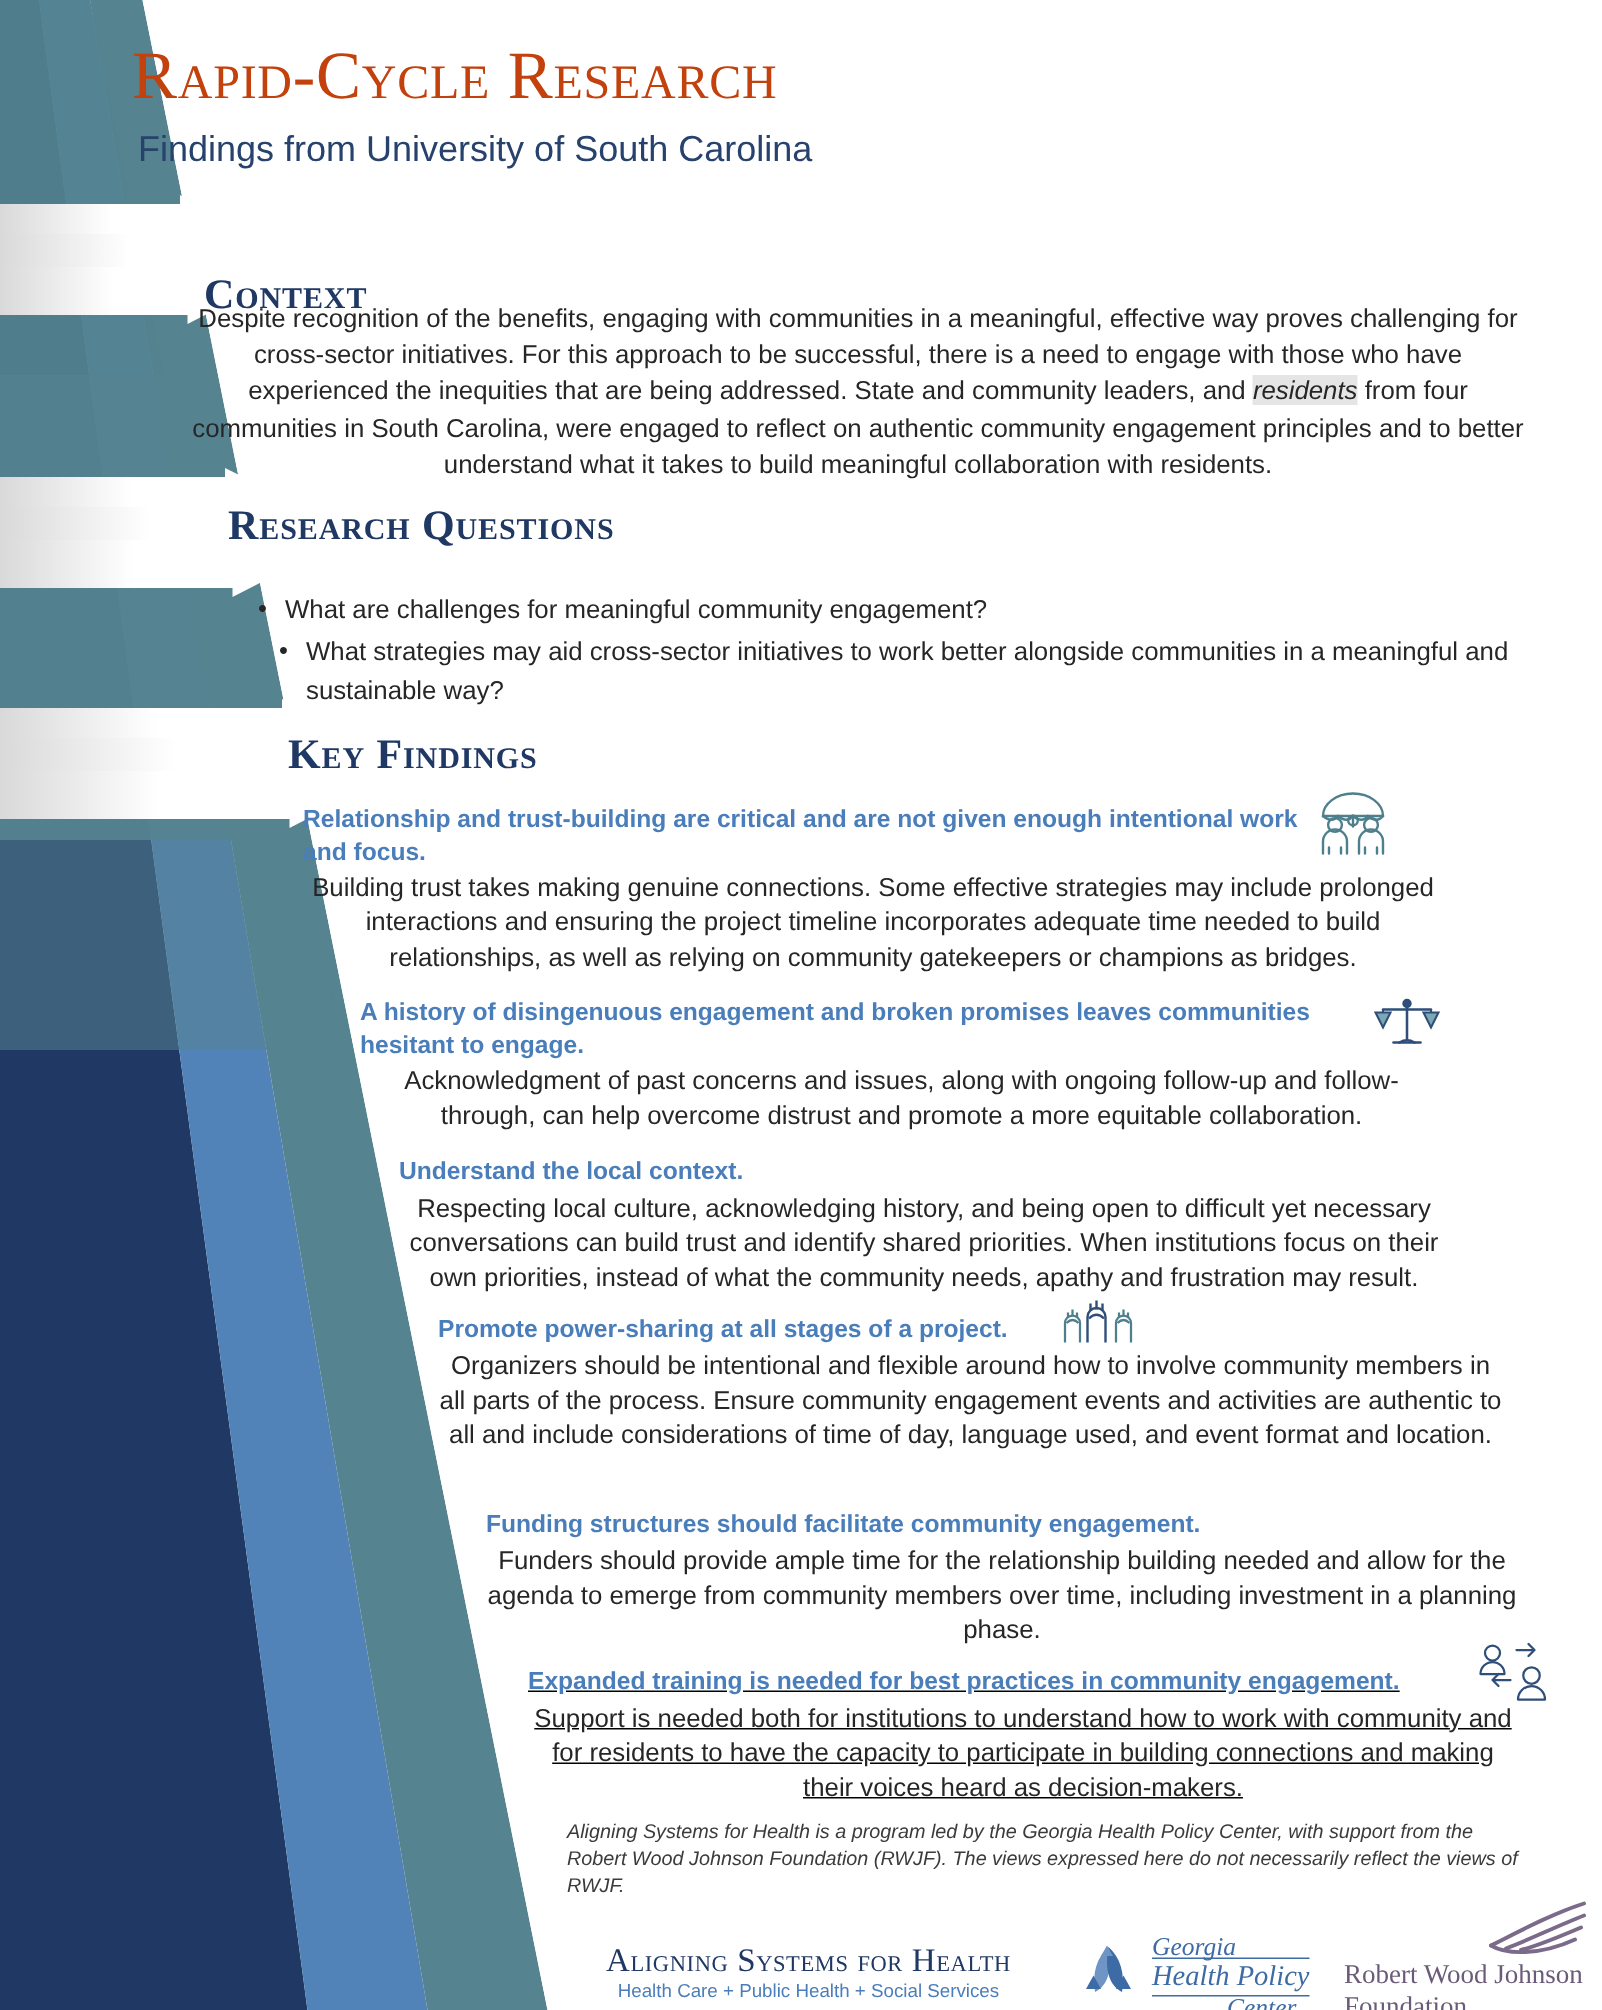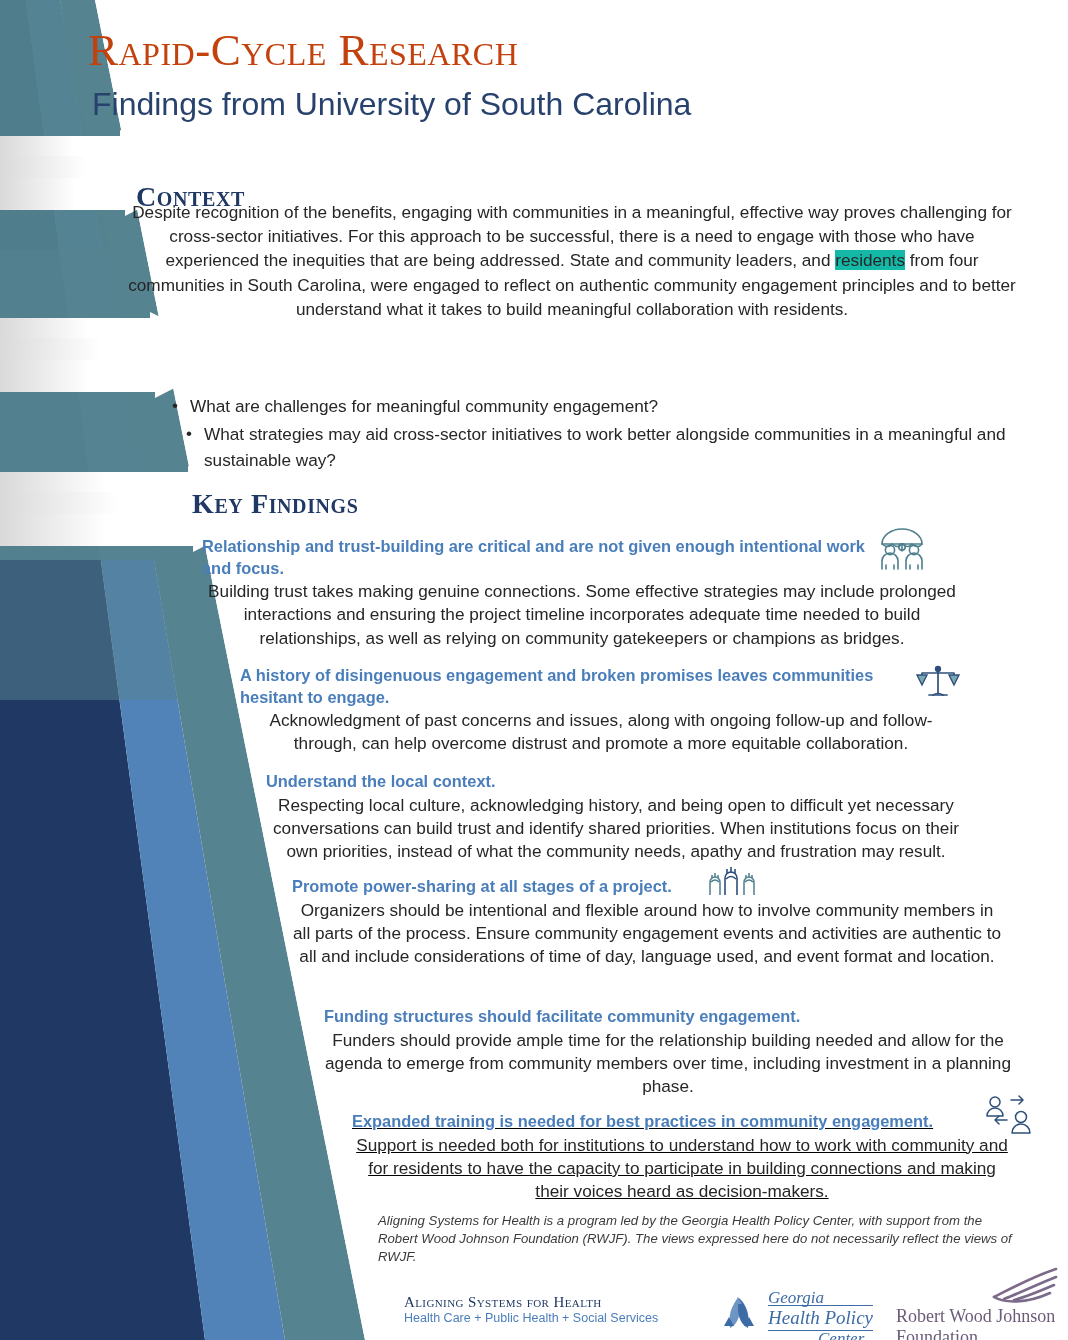--- a/index.html
+++ b/index.html
@@ -51,21 +51,21 @@
     font-weight: normal;
     font-variant: small-caps;
     letter-spacing: 0.5px;
     color: #c2410c;
     white-space: nowrap;
   }
   #doc-subtitle {
     position: absolute;
     left: 92px;
     top: 86px;
-    font-size: 32px;
+    font-size: 24px;
     font-weight: normal;
     color: #28426e;
     white-space: nowrap;
   }
 
   
   .section-heading {
     position: absolute;
     font-family: "Liberation Serif", serif;
     font-variant: small-caps;
@@ -126,21 +126,22 @@
     margin: 0;
     text-align: center;
   }
   .finding-icon {
     position: absolute;
     line-height: 0;
   }
 
   
   .hl {
-    background: #14b8a6;
+    background: #e5e5e5;
+    font-style: italic;
   }
 
   
   #disclaimer {
     position: absolute;
     left: 378px;
     top: 1212px;
     width: 646px;
     font-size: 13.2px;
     line-height: 18px;
@@ -154,21 +155,21 @@
     top: 1278px;
     width: 1068px;
     height: 62px;
   }
   .logo {
     position: absolute;
   }
   #logo-ash-main {
     font-family: "Liberation Serif", serif;
     font-variant: small-caps;
-    font-size: 15px;
+    font-size: 22px;
     letter-spacing: 0.4px;
     color: #1f3864;
     white-space: nowrap;
   }
   #logo-ash-sub {
     font-size: 12.5px;
     color: #4a7ebb;
     white-space: nowrap;
     text-align: center;
   }
@@ -253,20 +254,21 @@
     <div id="doc-title">Rapid-Cycle Research</div>
     <div id="doc-subtitle">Findings from University of South Carolina</div>
   </div>
 
   <div class="section-heading" style="left:136px; top:152px;margin-top:29px;">Context</div>
 
   <div class="body-text" style="left:122px; top:200px; width:900px;">
     <span>Despite recognition of the benefits, engaging with communities in a meaningful, effective way proves challenging for cross-sector initiatives. For this approach to be successful, there is a need to engage with those who have experienced the inequities that are being addressed. State and community leaders, and </span><span class="hl">residents</span><span> from four communities in South Carolina, were engaged to reflect on authentic community engagement principles and to better understand what it takes to build meaningful collaboration with residents.</span>
   </div>
 
+  <div class="section-heading" style="left:152px; top:335px;">Research Questions</div>
 
   <ul class="q-list" style="left:168px; top:393px; width:850px;">
     <li style="margin-left:0px;">
       <span>What are challenges for meaningful community engagement?</span>
     </li>
     <li style="margin-left:14px; width:818px;">
       <span>What strategies may aid cross-sector initiatives to work better alongside communities in a meaningful and sustainable way?</span>
     </li>
   </ul>
 

